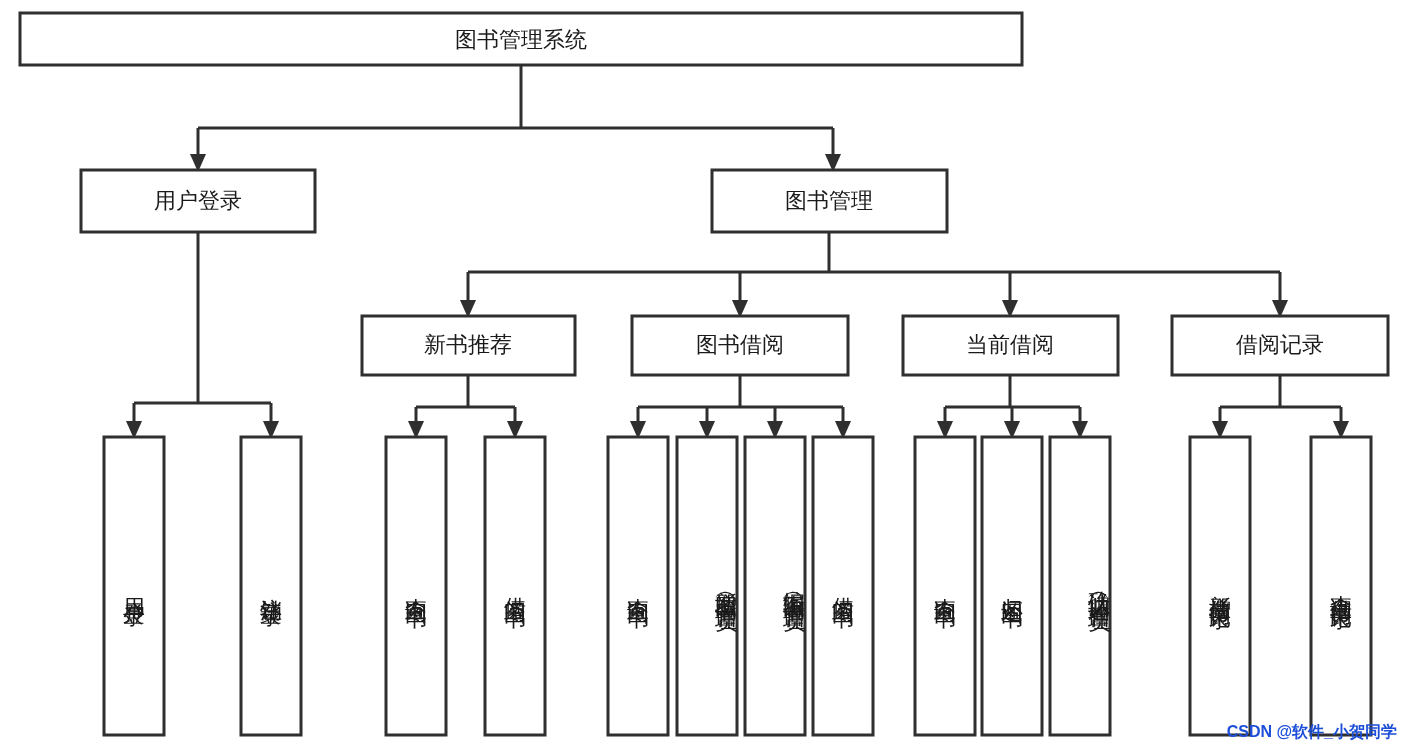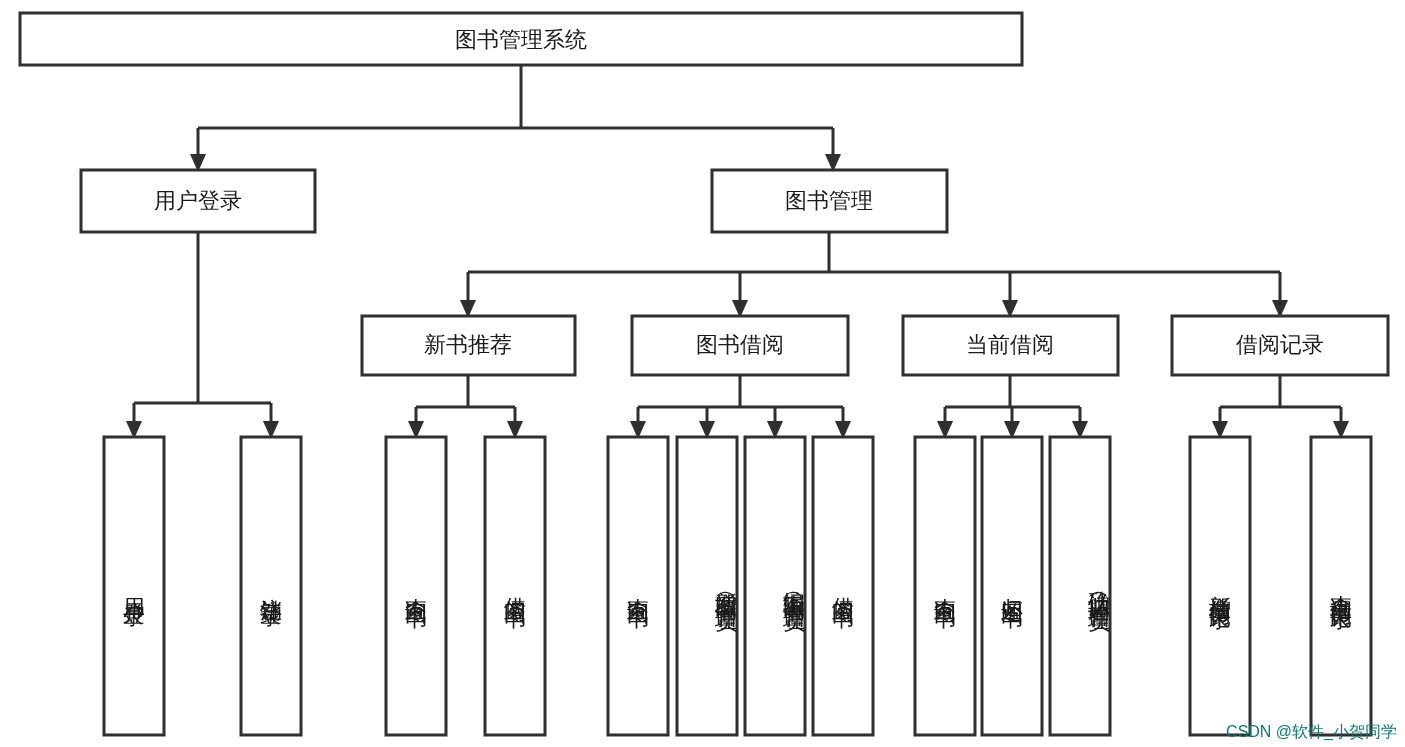--- a/index.html
+++ b/index.html
@@ -63,22 +63,23 @@
     justify-content: center;
     white-space: nowrap;
     pointer-events: none;
   }
   .watermark {
     position: absolute;
     right: 8px;
     bottom: 4px;
     font-family: "Liberation Sans", "DejaVu Sans", sans-serif;
     font-size: 16px;
-    color: #0f766e;
+    color: #1d4ed8;
     white-space: nowrap;
+    font-weight: bold;
   }
 </style>
 </head>
 <body>
 
 <div id="diagram-root">
 
   <svg class="diagram-svg" viewBox="0 0 1405 747">
     <defs>
       <marker id="arrow" viewBox="0 0 12 12" refX="6" refY="10.5" markerWidth="12" markerHeight="12" orient="auto-start-reverse" markerUnits="userSpaceOnUse">

